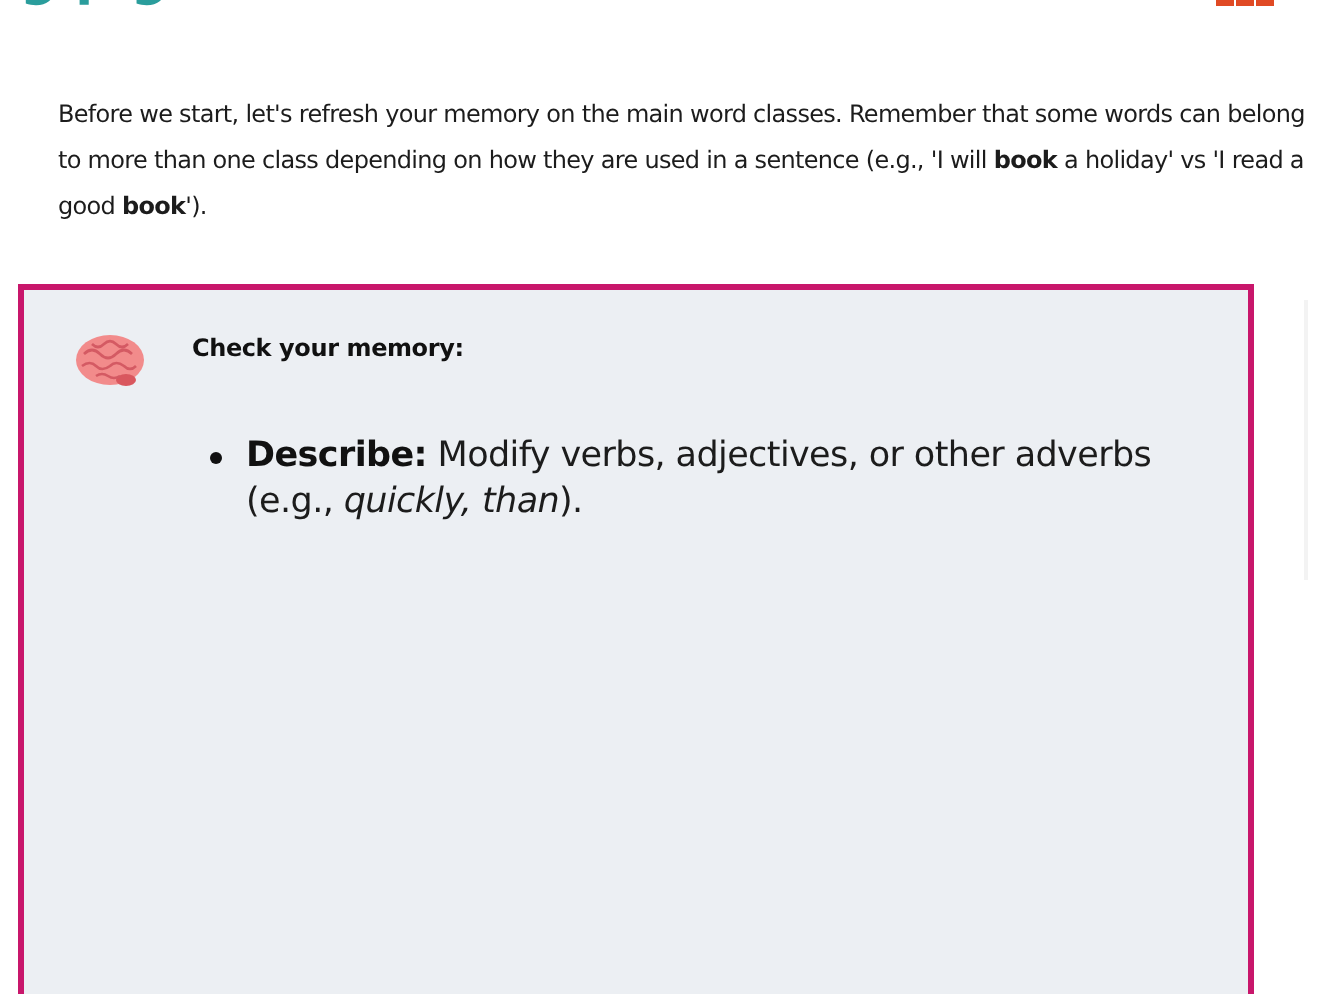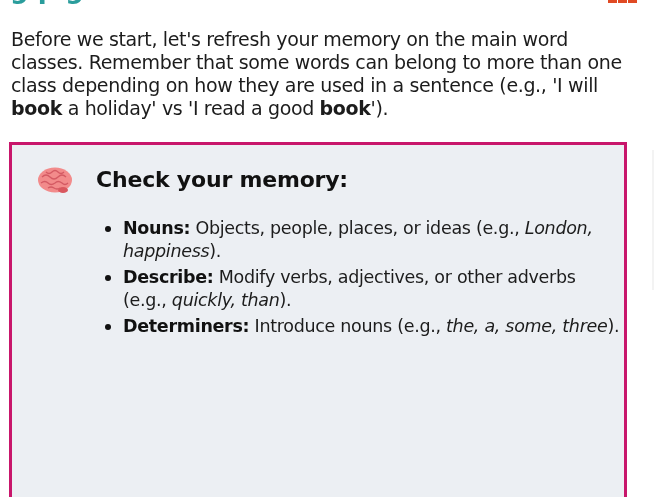--- a/index.html
+++ b/index.html
@@ -41,22 +41,22 @@
     }
     .top-icon span {
       flex: 1;
       background: #e04a24;
     }
     .intro {
       position: absolute;
       left: 11px;
       top: 28px;
       width: 630px;
-      margin: 0;
-      font-size: 19px;
+      margin: 18px;
+      font-size: 12px;
       line-height: 23px;
       color: #1c1c1c;
       letter-spacing: -0.35px;
     }
     .intro b { font-weight: bold; }
     .memory-box {
       position: absolute;
       left: 9px;
       top: 142px;
       width: 612px;
@@ -70,21 +70,21 @@
       left: 24px;
       top: 20px;
       width: 38px;
       height: 32px;
     }
     .box-title {
       position: absolute;
       left: 84px;
       top: 22px;
       margin: 0;
-      font-size: 22px;
+      font-size: 12px;
       font-weight: bold;
       color: #111;
       letter-spacing: -0.2px;
     }
     .word-list {
       position: absolute;
       left: 84px;
       top: 72px;
       width: 500px;
       margin: 0;
@@ -138,20 +138,18 @@
   <div class="memory-box">
     <svg class="brain-icon" viewBox="0 0 38 32">
       <ellipse cx="19" cy="15" rx="17" ry="12.5" fill="#f28b8b"></ellipse>
       <ellipse cx="27" cy="25" rx="5" ry="3" fill="#d9575e"></ellipse>
       <path d="M6 12 q4 -4 8 0 q4 4 8 0 q4 -4 8 0 M5 18 q4 -3 7 0 q3 3 7 0 q3 -3 7 0 q3 3 6 0 M10 7 q3 3 6 0 q3 -3 6 0 q3 3 6 0 M12 23 q3 -2 6 0 q3 2 6 0" stroke="#d45a63" stroke-width="1.3" fill="none"></path>
     </svg>
 
     <h2 class="box-title">Check your memory:</h2>
 
     <ul class="word-list">
-      <li><span class="term">Nouns:</span><span> Objects, people, places, or ideas (e.g., </span><span class="ex">London, happiness</span><span>).</span></li>
       <li><span class="term">Describe:</span><span> Modify verbs, adjectives, or other adverbs (e.g., </span><span class="ex">quickly, than</span><span>).</span></li>
-      <li><span class="term">Determiners:</span><span> Introduce nouns (e.g., </span><span class="ex">the, a, some, three</span><span>).</span></li>
     </ul>
   </div>
 
   <div class="right-shadow"></div>
 </div>
 
 </body></html>

